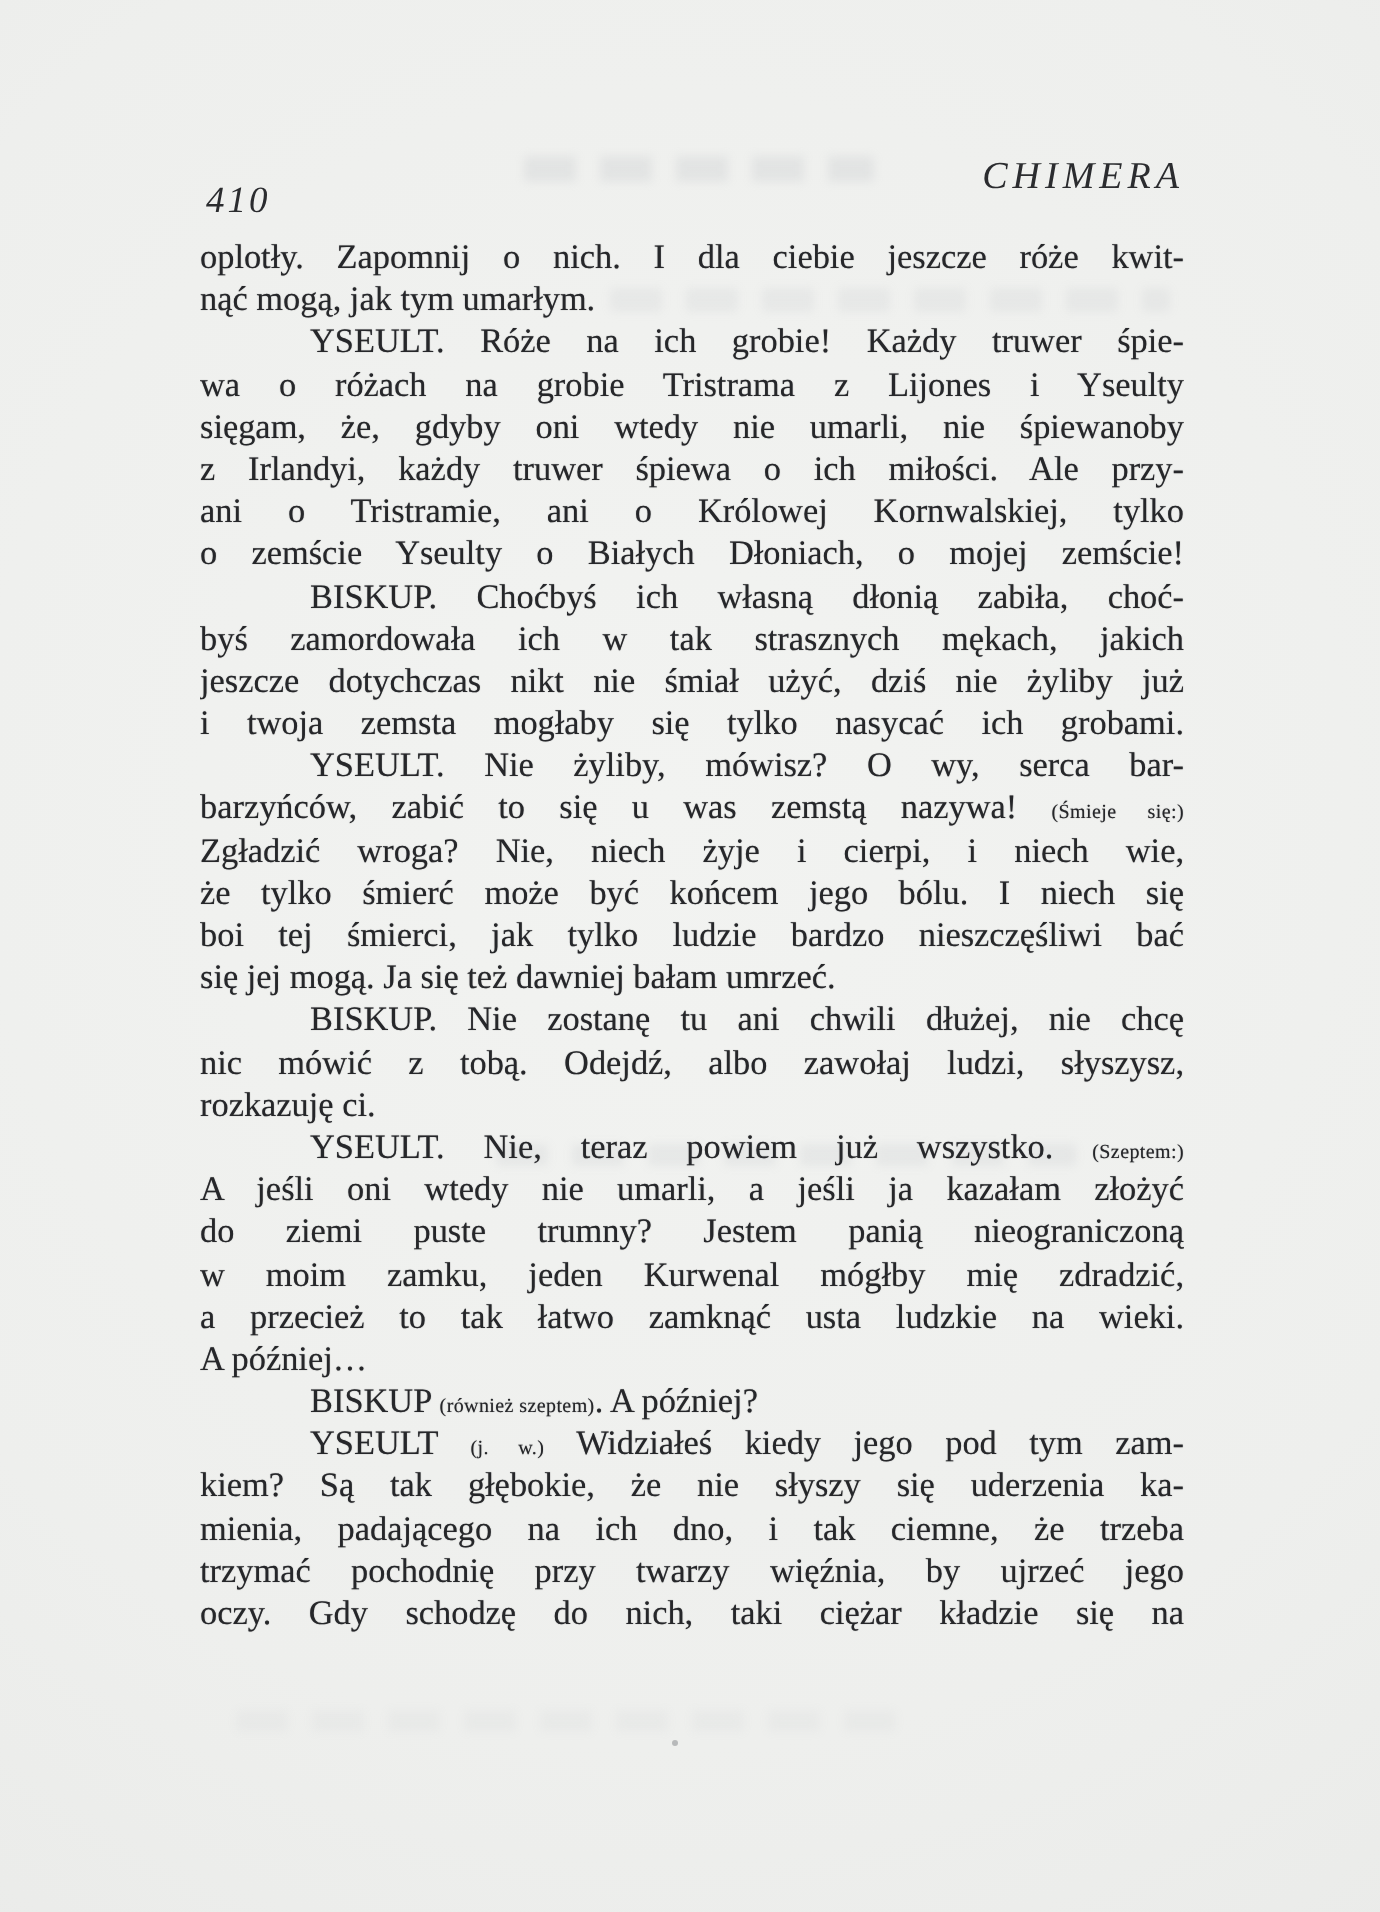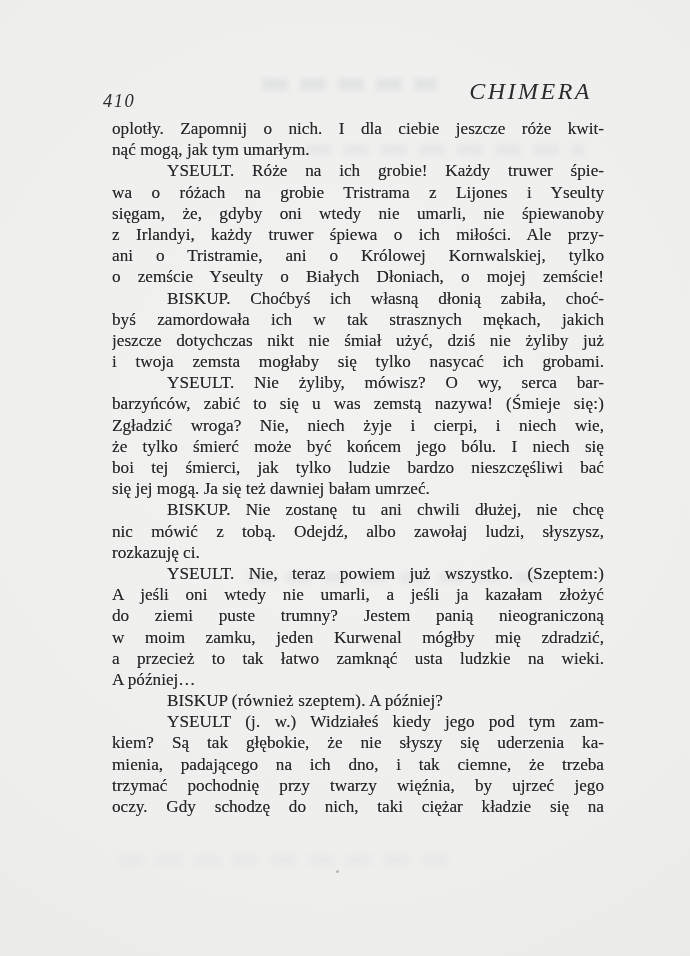--- a/index.html
+++ b/index.html
@@ -13,30 +13,30 @@
   }
   .page {
     position: absolute; inset: 0;
     background: radial-gradient(ellipse 120% 90% at 48% 42%, #f2f3f1 0%, #eeefed 55%, #e7e8e6 100%);
   }
   .header {
     position: absolute; top: 79px; left: 101px; width: 491px; height: 24px;
     font-style: italic; font-size: 18.5px; color: #2b2c2f;
   }
   .pagenum { position: absolute; left: 2px; top: 1px; letter-spacing: 1.5px; margin-top: 11px; }
-  .title   { position: absolute; right: 0; top: -1px; font-size: 24px; letter-spacing: 2.5px; }
+  .title   { position: absolute; right: 0; top: -1px; font-size: 19px; letter-spacing: 2.5px; }
   .textblock {
-    position: absolute; left: 112px; top: 118px; width: 492px;
+    position: absolute; left: 100px; top: 118px; width: 492px;
     font-size: 17.2px; line-height: 21.2px;
     text-shadow: 0 0 0.5px rgba(38,39,42,.55);
   }
   .line { text-align: justify; text-align-last: justify; height: 21.2px; overflow: hidden; }
   .line.end { text-align: right; text-align-last: left; }
   .line.indent { text-indent: 55px; }
-  .small { font-size: 17px; letter-spacing: .2px; }
+  .small { font-size: 10px; letter-spacing: .2px; }
   .ghost { position: absolute; filter: blur(2.5px); }
   .g-row {
     background-image: repeating-linear-gradient(90deg,
       rgba(173,177,183,.38) 0 26px, rgba(173,177,183,0) 26px 38px);
     border-radius: 2px;
   }
   .speck { position: absolute; width: 3px; height: 3px; background: #8a8c90; border-radius: 50%; opacity: .55; }
 </style>
 </head>
 <body>

